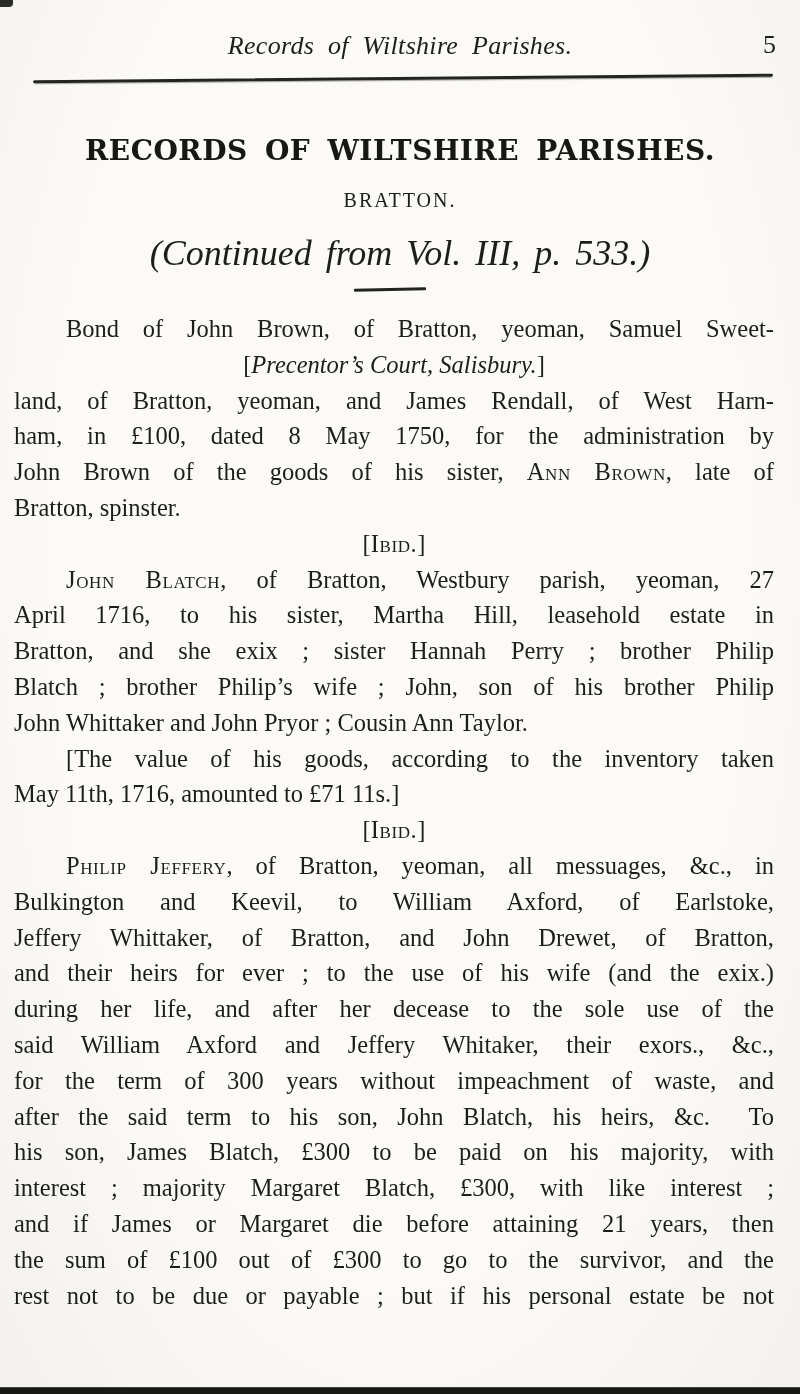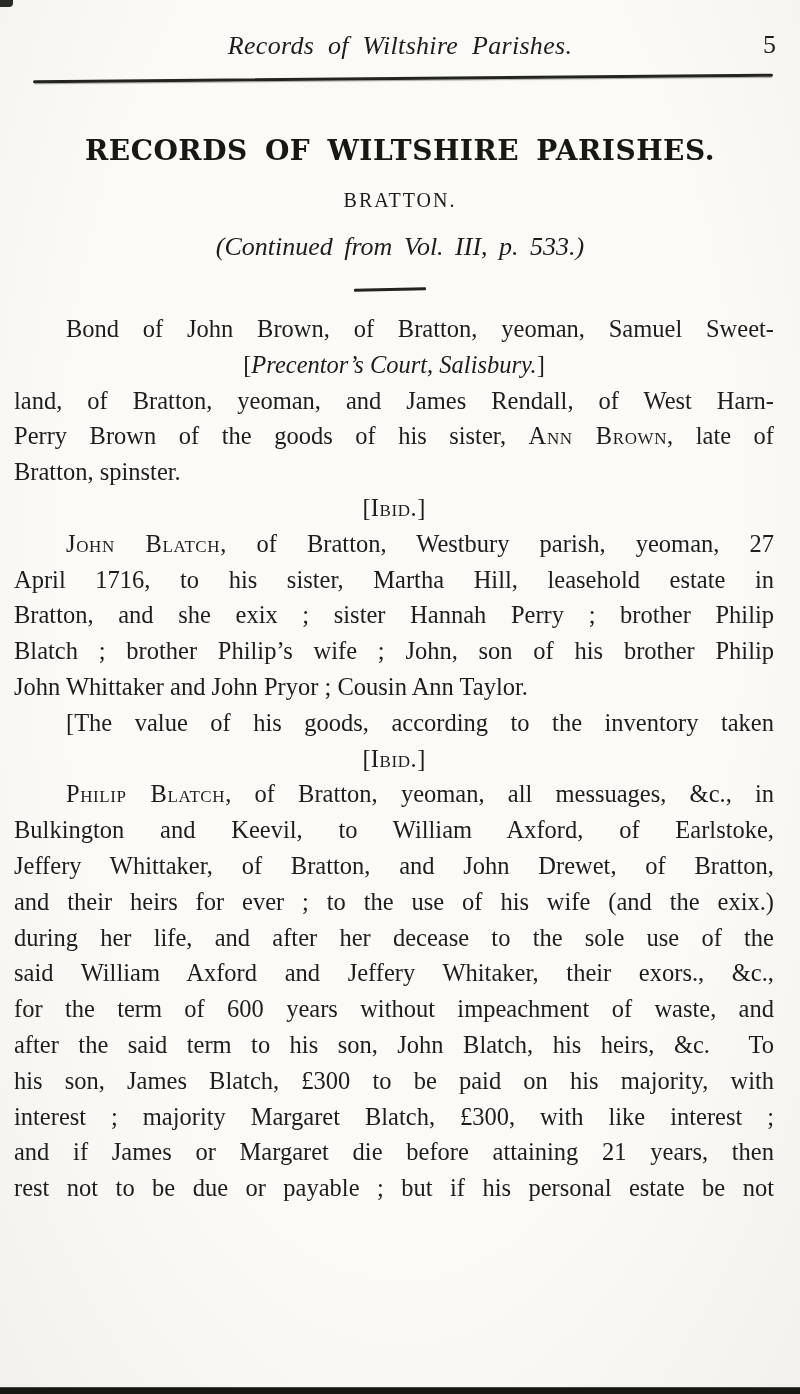--- a/index.html
+++ b/index.html
@@ -52,21 +52,21 @@
   .sub-title {
     position: absolute; top: 189px; left: 0; right: 0;
     text-align: center;
     font-size: 20px;
     letter-spacing: 2px;
   }
   .continuation {
     position: absolute; top: 232px; left: 0; right: 0;
     text-align: center;
     font-style: italic;
-    font-size: 26px;
+    font-size: 36px;
     word-spacing: 5px;
   }
   .short-rule {
     position: absolute; top: 288px; left: 354px;
     width: 72px; height: 2.5px;
     background: #23231f;
     transform: rotate(-1.2deg);
     border-radius: 1px;
   }
   
@@ -115,38 +115,41 @@
 
   <div class="main-title">RECORDS OF WILTSHIRE PARISHES.</div>
   <div class="sub-title">BRATTON.</div>
   <div class="continuation">(Continued from Vol. III, p. 533.)</div>
   <div class="short-rule"></div>
 
   <div class="page-body">
       <div class="line indent"><span>Bond of John Brown, of Bratton, yeoman, Samuel Sweet-</span></div>
       <div class="line center-line"><span>[</span><span class="it">Precentor’s Court, Salisbury.</span><span>]</span></div>
       <div class="line"><span>land, of Bratton, yeoman, and James Rendall, of West Harn-</span></div>
-      <div class="line"><span>Perry Brown of the goods of his sister, </span><span class="sc">Ann Brown</span><span>, late of</span></div>
+      <div class="line"><span>ham, in £100, dated 8 May 1750, for the administration by</span></div>
+      <div class="line"><span>John Brown of the goods of his sister, </span><span class="sc">Ann Brown</span><span>, late of</span></div>
       <div class="line last"><span>Bratton, spinster.</span></div>
       <div class="line center-line"><span>[</span><span class="sc">Ibid.</span><span>]</span></div>
       <div class="line indent"><span class="sc">John Blatch</span><span>, of Bratton, Westbury parish, yeoman, 27</span></div>
       <div class="line"><span>April 1716, to his sister, Martha Hill, leasehold estate in</span></div>
       <div class="line"><span>Bratton, and she exix ; sister Hannah Perry ; brother Philip</span></div>
       <div class="line"><span>Blatch ; brother Philip’s wife ; John, son of his brother Philip</span></div>
       <div class="line last"><span>John Whittaker and John Pryor ; Cousin Ann Taylor.</span></div>
       <div class="line indent"><span>[The value of his goods, according to the inventory taken</span></div>
+      <div class="line last"><span>May 11th, 1716, amounted to £71 11s.]</span></div>
       <div class="line center-line"><span>[</span><span class="sc">Ibid.</span><span>]</span></div>
-      <div class="line indent"><span class="sc">Philip Blatch</span><span>, of Bratton, yeoman, all messuages, &amp;c., in</span></div>
+      <div class="line indent"><span class="sc">Philip Jeffery</span><span>, of Bratton, yeoman, all messuages, &amp;c., in</span></div>
       <div class="line"><span>Bulkington and Keevil, to William Axford, of Earlstoke,</span></div>
       <div class="line"><span>Jeffery Whittaker, of Bratton, and John Drewet, of Bratton,</span></div>
       <div class="line"><span>and their heirs for ever ; to the use of his wife (and the exix.)</span></div>
       <div class="line"><span>during her life, and after her decease to the sole use of the</span></div>
       <div class="line"><span>said William Axford and Jeffery Whitaker, their exors., &amp;c.,</span></div>
-      <div class="line"><span>for the term of 600 years without impeachment of waste, and</span></div>
+      <div class="line"><span>for the term of 300 years without impeachment of waste, and</span></div>
       <div class="line"><span>after the said term to his son, John Blatch, his heirs, &amp;c.&nbsp; To</span></div>
       <div class="line"><span>his son, James Blatch, £300 to be paid on his majority, with</span></div>
       <div class="line"><span>interest ; majority Margaret Blatch, £300, with like interest ;</span></div>
       <div class="line"><span>and if James or Margaret die before attaining 21 years, then</span></div>
+      <div class="line"><span>the sum of £100 out of £300 to go to the survivor, and the</span></div>
       <div class="line"><span>rest not to be due or payable ; but if his personal estate be not</span></div>
     </div>
 
   <div class="bottom-scan-bar"></div>
 </div>
 
 </body></html>

